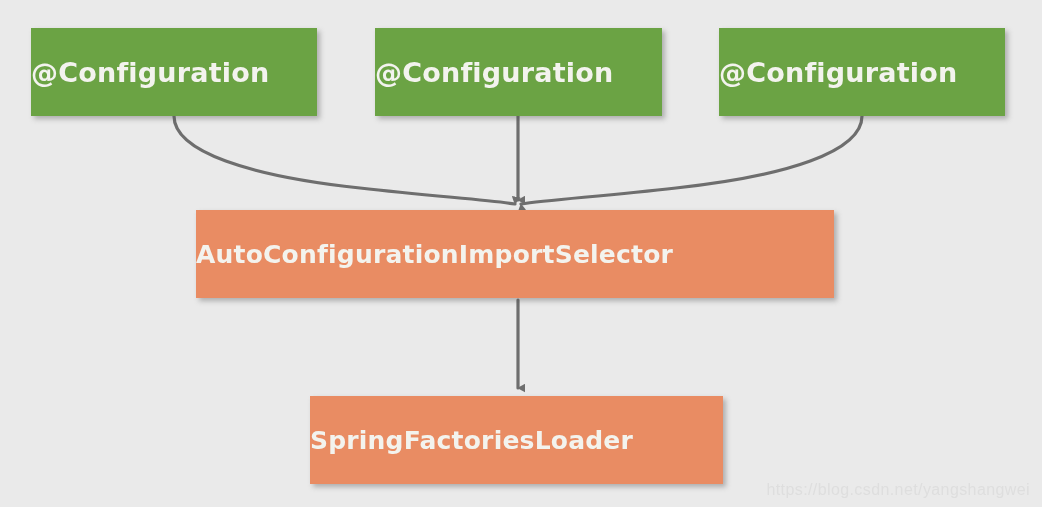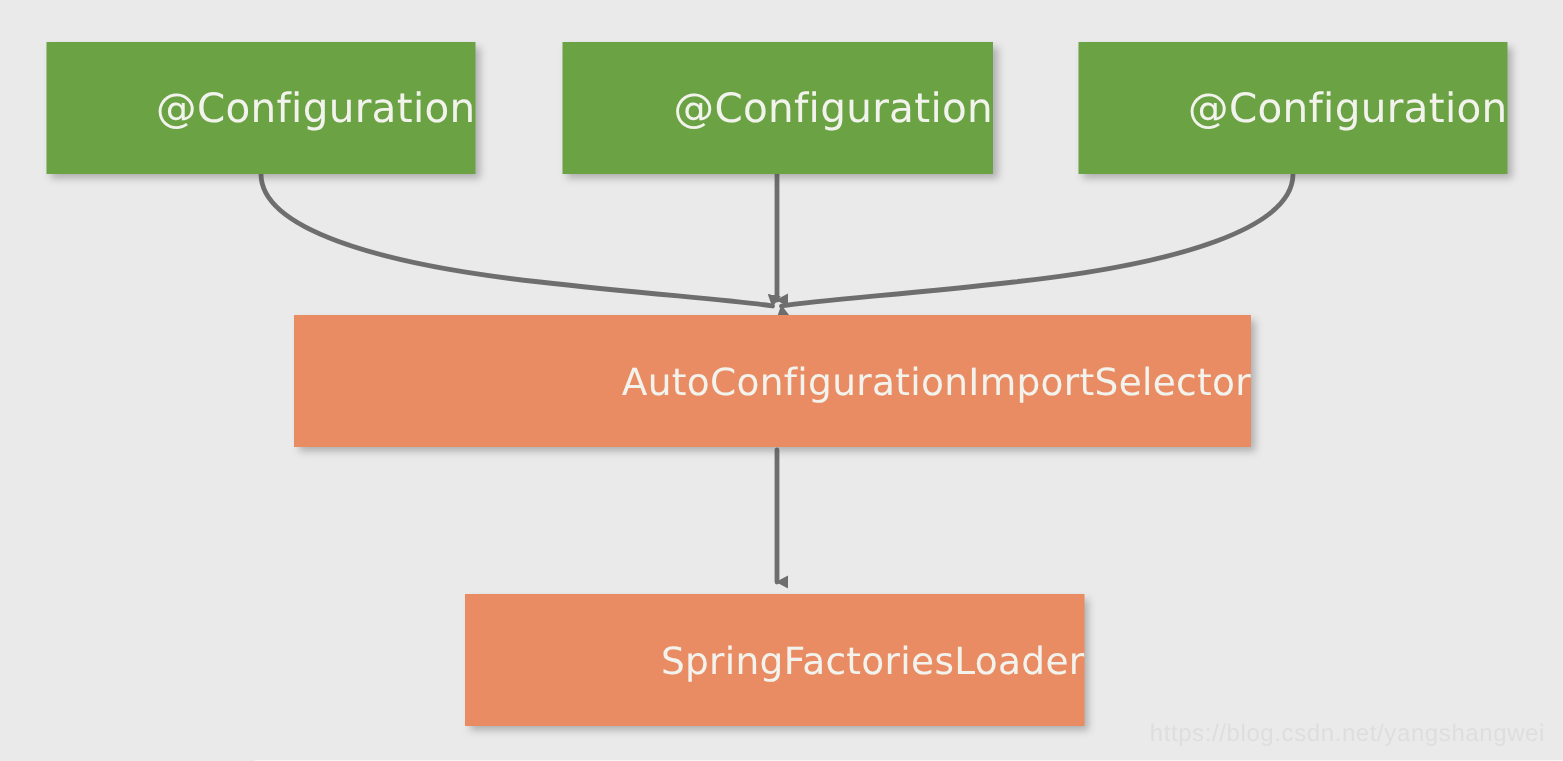--- a/index.html
+++ b/index.html
@@ -13,24 +13,24 @@
     height: 507px;
     background: #eaeaea;
     overflow: hidden;
     font-family: "DejaVu Sans", sans-serif;
   }
 
   .node {
     position: absolute;
     display: flex;
     align-items: center;
-    justify-content: flex-end;
+    justify-content: flex-start;
     box-sizing: border-box;
     color: #f3f3ee;
-    font-weight: normal;
+    font-weight: bold;
     letter-spacing: 0.2px;
     text-align: center;
     box-shadow: 3px 3px 5px rgba(80, 80, 80, 0.38);
     user-select: none;
   }
 
   .node-green {
     background: #6ba344;
     font-size: 27px;
   }

